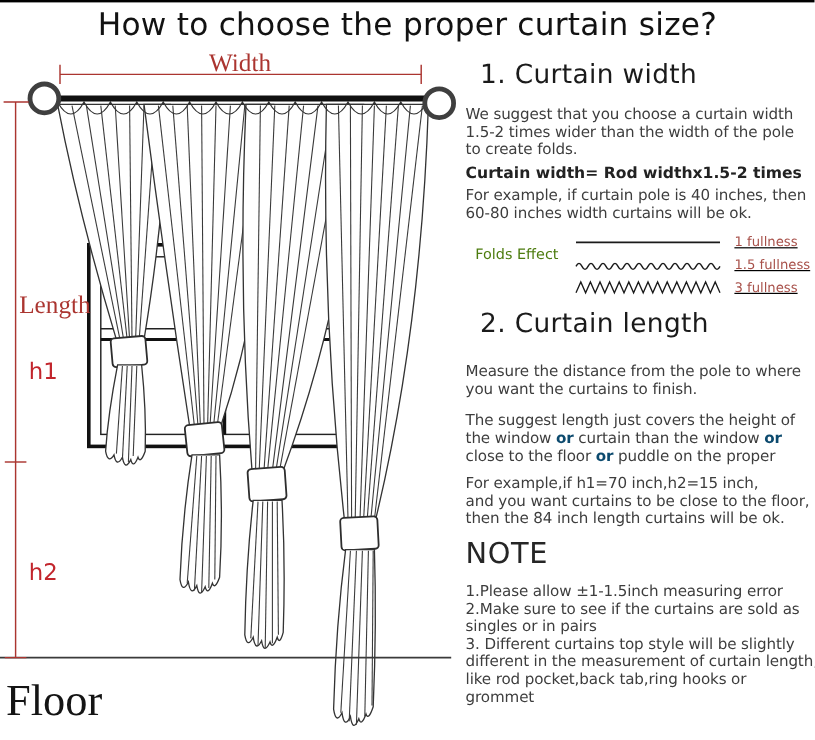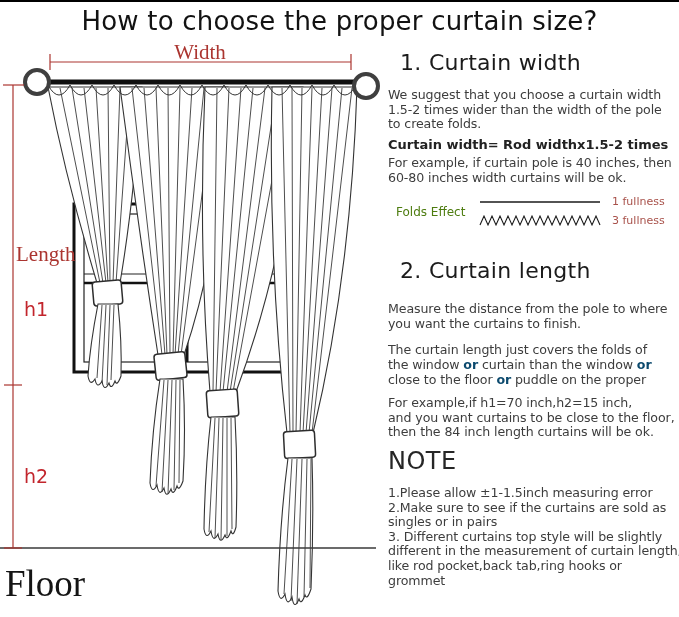--- a/index.html
+++ b/index.html
@@ -14,21 +14,21 @@
   }
   .diagram { position:absolute; left:0; top:40px; }
   .right-col { position:absolute; left:388px; top:0; width:294px; }
   .right-col > div { position:absolute; left:0; width:294px; }
   .sec-heading { font-size:22px; color:#1b1b1b; letter-spacing:0.3px; padding-left:12px; white-space:nowrap; }
   .para { font-size:12.6px; line-height:14.6px; color:#3d3d3d; letter-spacing:-0.1px; white-space:pre-line; }
   .para b { color:#0c4a6e; }
   .formula { font-size:13px; font-weight:bold; color:#222; white-space:nowrap; }
   .note-heading { font-size:24px; color:#262626; letter-spacing:0.5px; }
   .folds-label { position:absolute; font-size:12px; color:#4d7c0f; white-space:nowrap; }
-  .folds-rows { position:absolute; }
+  .folds-rows { position:absolute;text-decoration:underline; }
   .fold-row { height:19px; display:flex; align-items:center; }
   .fold-row svg { display:block; }
   .fullness { font-size:11px; color:#a8514a; margin-left:10px; white-space:nowrap; }
   svg .ink { stroke:#333; fill:none; }
   svg .panel { fill:#fff; stroke:#333; stroke-width:1.1; }
   svg .fold { stroke:#3a3a3a; stroke-width:0.9; fill:none; }
   svg .band { fill:#fff; stroke:#2d2d2d; stroke-width:1.5; }
   svg .tail { fill:#fff; stroke:#333; stroke-width:1.1; }
   svg .measure { stroke:#ab3530; stroke-width:1.2; fill:none; }
   svg text.red-serif { font-family:"Liberation Serif", serif; fill:#ab3530; }
@@ -169,34 +169,40 @@
     <div style="top:192px; height:60px;">
       <div class="folds-label" style="left:8px; top:13px;">Folds Effect</div>
       <div class="folds-rows" style="left:90px; top:0;">
         <div class="fold-row">
           <svg width="124" height="14">
             <path d="M2 7 L122 7" stroke="#1a1a1a" stroke-width="1.6" fill="none"></path>
           </svg>
           <span class="fullness">1 fullness</span>
         </div>
         <div class="fold-row">
+          <svg width="124" height="14">
+            <path d="M2 8 q2.5 -5 5 0 t5 0 t5 0 t5 0 t5 0 t5 0 t5 0 t5 0 t5 0 t5 0 t5 0 t5 0 t5 0 t5 0 t5 0 t5 0 t5 0 t5 0 t5 0 t5 0 t5 0 t5 0 t5 0 t5 0" stroke="#1a1a1a" stroke-width="1.2" fill="none"></path>
+          </svg>
+          <span class="fullness">1.5 fullness</span>
+        </div>
+        <div class="fold-row">
           <svg width="124" height="16">
             <path d="M2 12 l4 -9 l4 9 l4 -9 l4 9 l4 -9 l4 9 l4 -9 l4 9 l4 -9 l4 9 l4 -9 l4 9 l4 -9 l4 9 l4 -9 l4 9 l4 -9 l4 9 l4 -9 l4 9 l4 -9 l4 9 l4 -9 l4 9 l4 -9 l4 9 l4 -9 l4 9 l4 -9 l4 9" stroke="#1a1a1a" stroke-width="1.1" fill="none"></path>
           </svg>
           <span class="fullness">3 fullness</span>
         </div>
       </div>
     </div>
 
     <div class="sec-heading" style="top:258px;">2. Curtain length</div>
 
     <div class="para" style="top:302px;">Measure the distance from the pole to where
 you want the curtains to finish.</div>
 
-    <div class="para" style="top:342px; line-height:15.2px;"><span>The curtain length just covers the folds of
+    <div class="para" style="top:342px; line-height:15.2px;"><span>The suggest length just covers the height of
 the window </span><b>or</b><span> curtain than the window </span><b>or</b><span>
 close to the floor </span><b>or</b><span> puddle on the proper</span></div>
 
     <div class="para" style="top:396px;">For example,if h1=70 inch,h2=15 inch,
 and you want curtains to be close to the floor,
 then the 84 inch length curtains will be ok.</div>
 
     <div class="note-heading" style="top:447px;">NOTE</div>
 
     <div style="top:486px;">

